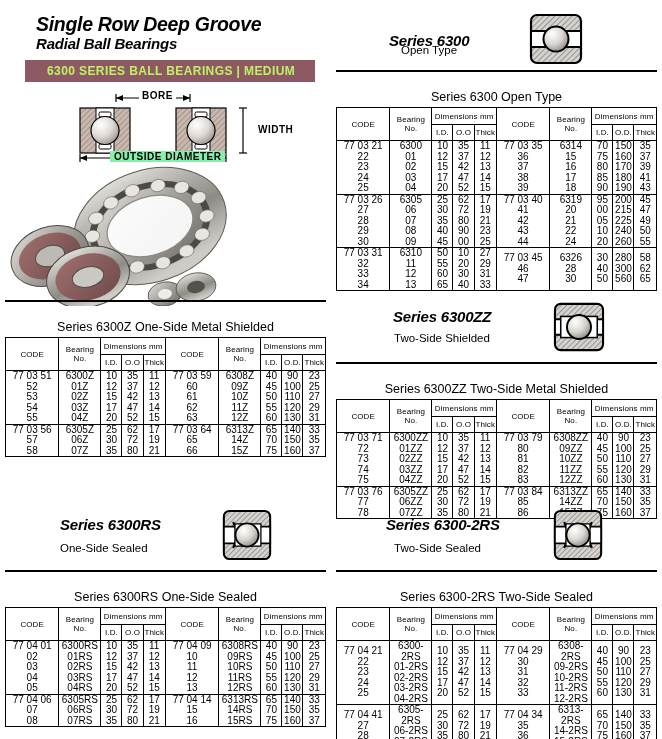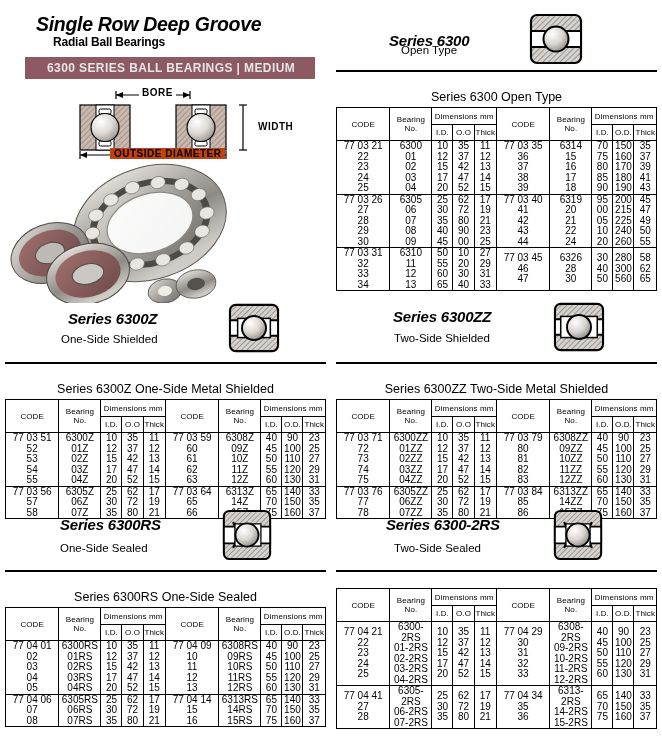--- a/index.html
+++ b/index.html
@@ -13,26 +13,26 @@
   }
   .page{width:662px;height:594px;position:relative;box-sizing:border-box;}
 
   
   .col-left{position:absolute;left:0;top:0;width:331px;}
   .col-right{position:absolute;left:331px;top:0;width:331px;}
 
   
   .masthead{padding:14px 0 0 36px;}
   .mast-l1{font-style:italic;font-weight:bold;font-size:19.5px;letter-spacing:-0.3px;line-height:1.05;}
-  .mast-l2{font-weight:bold;font-size:12px;letter-spacing:-0.2px;line-height:1.2;margin-top:1px;margin-left:17px;}
+  .mast-l2{font-style:italic;font-weight:bold;font-size:15px;letter-spacing:-0.2px;line-height:1.2;margin-top:1px;}
 
   .band{
     margin:7px 16px 0 25px;
     background:#8d5a63;
-    color:#e5e5e5;
+    color:#bef264;
     font-weight:bold;
     font-size:12px;
     letter-spacing:0.4px;
     padding:4px 0 4px 22px;
     box-sizing:border-box;
   }
 
   
   .diagram{position:relative;height:76px;margin-top:4px;}
   .photo{position:relative;height:142px;margin-top:2px;}
@@ -159,21 +159,21 @@
 
         <line x1="80" y1="72" x2="226" y2="72" stroke="#000" stroke-width="1.2"></line>
         <line x1="80" y1="68" x2="80" y2="76" stroke="#000" stroke-width="1.2"></line>
         <line x1="226" y1="68" x2="226" y2="76" stroke="#000" stroke-width="1.2"></line>
         <polygon points="80,72 87,69 87,75" fill="#000"></polygon>
         <polygon points="226,72 219,69 219,75" fill="#000"></polygon>
         <rect x="122" y="65" width="86" height="14" fill="#fff"></rect>
       </svg>
       <div style="position:absolute;left:139px;top:4px;background:#fff;padding:0 3px;font-weight:bold;font-size:10px;letter-spacing:0.5px;">BORE</div>
       <div style="position:absolute;left:250px;top:38px;font-weight:bold;font-size:10px;letter-spacing:0.5px;margin-left:8px;">WIDTH</div>
-      <div style="position:absolute;left:110px;top:65px;background:#c2410c;padding:0 4px;font-weight:bold;font-size:10px;letter-spacing:0.5px;">OUTSIDE DIAMETER</div>
+      <div style="position:absolute;left:110px;top:65px;background:#86efac;padding:0 4px;font-weight:bold;font-size:10px;letter-spacing:0.5px;">OUTSIDE DIAMETER</div>
     </div>
 
     <div class="photo">
       <svg width="331" height="142" viewBox="0 0 331 142">
         <defs>
           <linearGradient id="steel" x1="0" y1="0" x2="0.3" y2="1">
             <stop offset="0%" stop-color="#f2f0ed"></stop>
             <stop offset="35%" stop-color="#b9b5b0"></stop>
             <stop offset="65%" stop-color="#8e8a86"></stop>
             <stop offset="100%" stop-color="#cfcbc6"></stop>
@@ -432,32 +432,20 @@
           <td class="num">58
 62
 65</td>
         </tr>
       </tbody>
         </table>
     </div>
   </div>
 
   <div class="col-left" style="top:300px;">
-    <div class="series-head">
-      <div class="series-title" style="left:68px;top:10px;">Series 6300Z</div>
-      <div class="series-sub" style="left:61px;top:33px;">One-Side Shielded</div>
-      <div class="series-icon" style="left:228px;top:3px;">
-        <svg width="52" height="50" viewBox="0 0 54 52">
-          <rect x="2" y="2" width="50" height="48" rx="6" fill="url(#h2)" stroke="#000" stroke-width="2.2"></rect>
-          <path d="M2,18 H12 Q16,26 12,34 H2 Z M52,18 H42 Q38,26 42,34 H52 Z" fill="#fff" stroke="#000" stroke-width="2"></path>
-          <rect x="10" y="16" width="34" height="20" fill="#fff" stroke="#000" stroke-width="1.6"></rect>
-          <circle cx="27" cy="26" r="12.5" fill="url(#bg2)" stroke="#000" stroke-width="2"></circle>
-        </svg>
-      </div>
-    </div>
     <div class="rule"></div>
     <div class="tbl-wrap">
       <div class="tbl-title">Series 6300Z One-Side Metal Shielded</div>
       <table class="bt">
         <colgroup>
             <col class="c-code">
             <col class="c-bno">
             <col class="c-id">
             <col class="c-od">
             <col class="c-th">
@@ -854,20 +842,21 @@
           <path d="M2,19 H14 Q18,28 14,37 H2 Z M52,19 H40 Q36,28 40,37 H52 Z" fill="#fff" stroke="#000" stroke-width="2"></path>
           <path d="M12,14 Q20,28 12,42" fill="none" stroke="#000" stroke-width="2.4"></path>
           <path d="M42,14 Q34,28 42,42" fill="none" stroke="#000" stroke-width="2.4"></path>
           <rect x="14" y="16" width="26" height="24" fill="#fff" stroke="#000" stroke-width="1.4"></rect>
           <circle cx="27" cy="28" r="12.5" fill="url(#bg2)" stroke="#000" stroke-width="2"></circle>
         </svg>
       </div>
     </div>
     <div class="rule"></div>
     <div class="tbl-wrap">
+      <div class="tbl-title">Series 6300-2RS Two-Side Sealed</div>
       <table class="bt">
         <colgroup>
             <col class="c-code">
             <col class="c-bno">
             <col class="c-id">
             <col class="c-od">
             <col class="c-th">
             <col class="c-code">
             <col class="c-bno">
             <col class="c-id">

